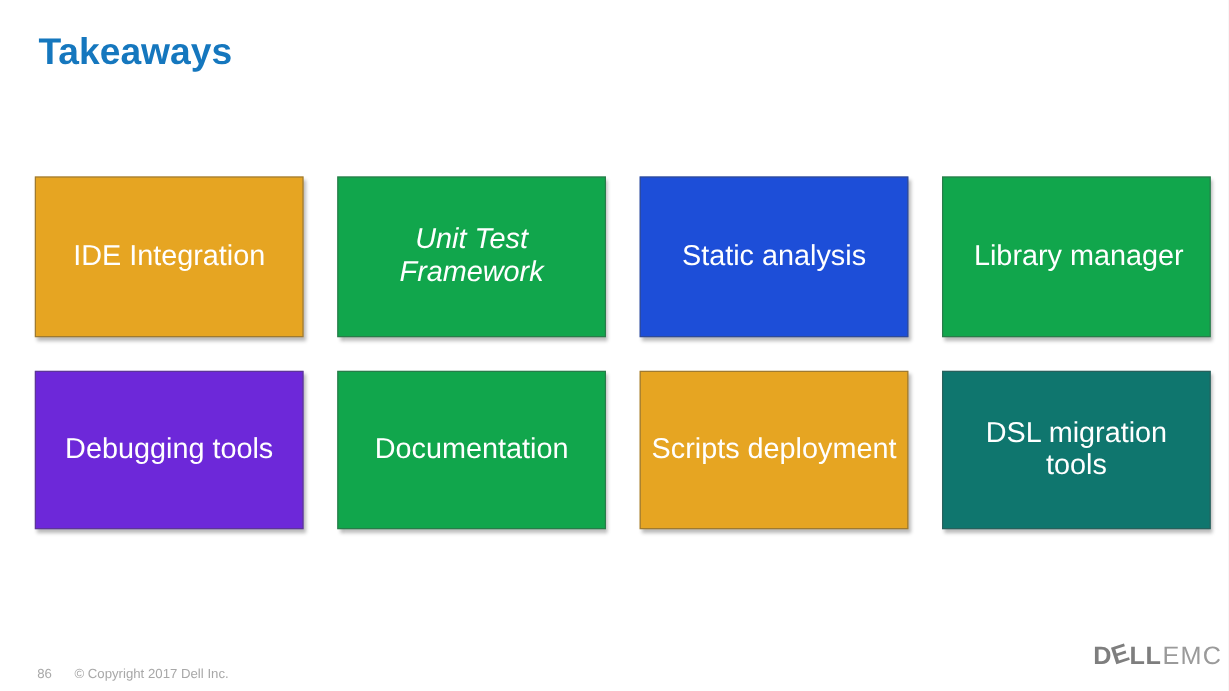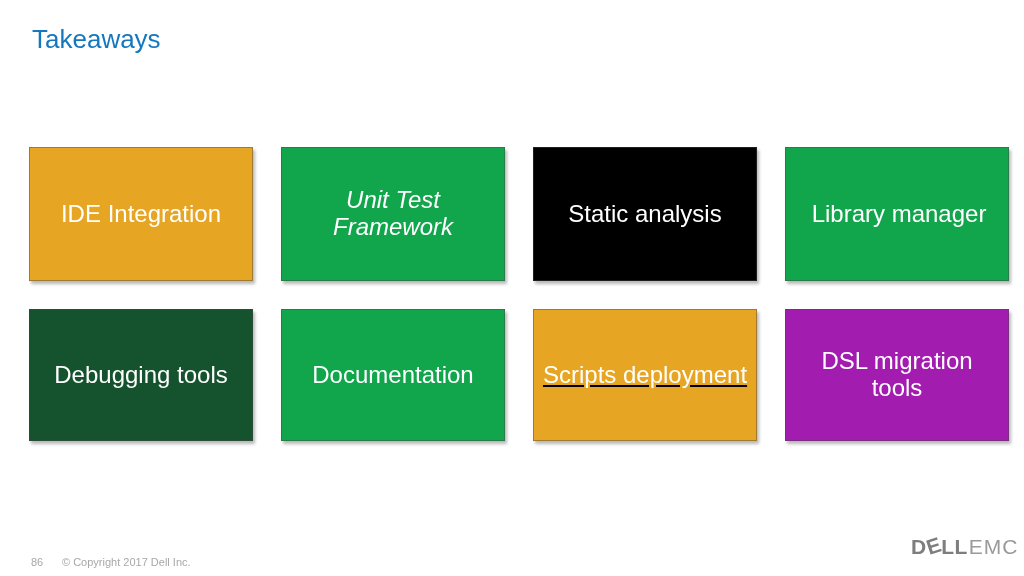--- a/index.html
+++ b/index.html
@@ -7,22 +7,22 @@
     position:relative;
     width:1024px;height:576px;
     background:#ffffff;
     overflow:hidden;
     font-family:"Liberation Sans", sans-serif;
     margin:0 auto;
   }
   .slide-title{
     position:absolute;
     left:32px;top:24px;
-    font-size:26px;
-    font-weight:400;
+    font-size:31px;
+    font-weight:700;
     color:var(--title_blue,#1577BE);
     line-height:1.2;
   }
   .grid{
     position:absolute;
     left:29px;top:147px;
     display:grid;
     grid-template-columns:repeat(4,224px);
     grid-template-rows:134px 132px;
     column-gap:22px;
@@ -90,36 +90,36 @@
   <div class="slide-title">Takeaways</div>
 
   <div class="grid">
     <div class="takeaway-box" style="background: rgb(230, 165, 34);">
       <span class="label">IDE Integration</span>
     </div>
     <div class="takeaway-box" style="background: rgb(17, 166, 76); font-style: italic;">
       <span class="label">Unit Test
 Framework</span>
     </div>
-    <div class="takeaway-box" style="background: #000000;">
+    <div class="takeaway-box" style="background: #1d4ed8;">
       <span class="label">Static analysis</span>
     </div>
     <div class="takeaway-box" style="background: rgb(17, 166, 76); padding-left: 12px;">
       <span class="label">Library manager</span>
     </div>
-    <div class="takeaway-box" style="background: #14532d;">
+    <div class="takeaway-box" style="background: #6d28d9;">
       <span class="label">Debugging tools</span>
     </div>
     <div class="takeaway-box" style="background: rgb(17, 166, 76);">
       <span class="label">Documentation</span>
     </div>
-    <div class="takeaway-box" style="background: rgb(230, 165, 34); text-decoration: underline;">
+    <div class="takeaway-box" style="background: rgb(230, 165, 34);">
       <span class="label">Scripts deployment</span>
     </div>
-    <div class="takeaway-box" style="background: #a21caf;">
+    <div class="takeaway-box" style="background: #0f766e;">
       <span class="label">DSL migration
 tools</span>
     </div>
   </div>
 
   <div class="footer-pagenum">86</div>
   <div class="footer-copyright">© Copyright 2017 Dell Inc.</div>
 
   <div class="logo">
     <span class="dell"><span>D</span><span class="tilted-e">E</span><span>LL</span></span>

